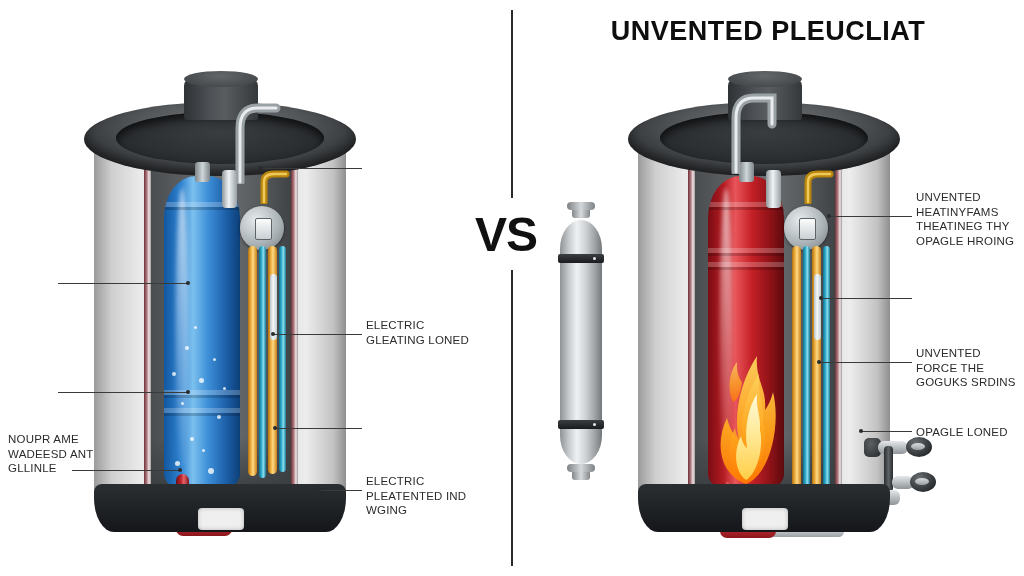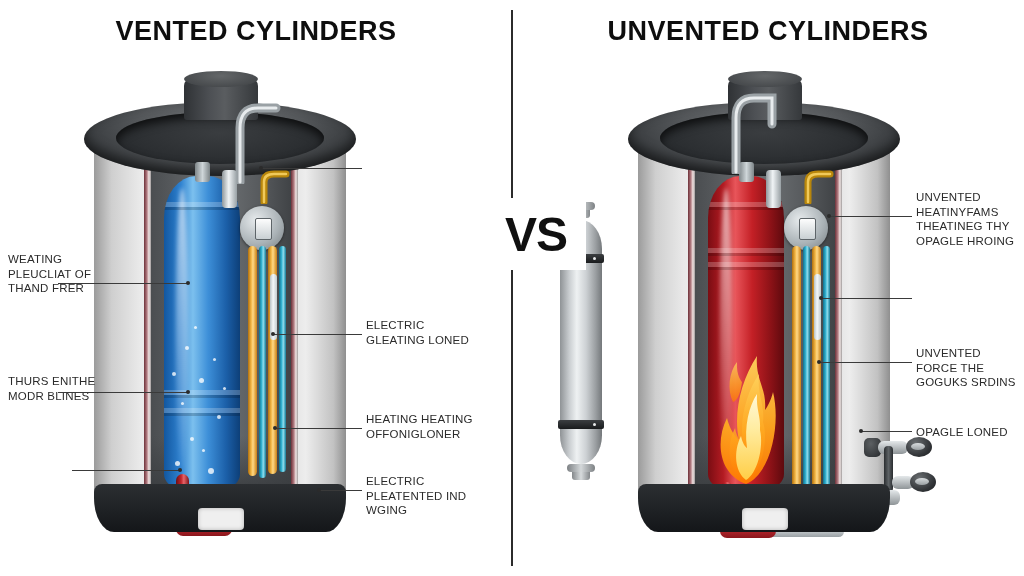--- a/index.html
+++ b/index.html
@@ -20,21 +20,21 @@
   }
   #title-left{left:0;width:512px;}
   #title-right{left:512px;width:512px;}
 
   
   .divider{
     position:absolute;left:511px;top:10px;width:2px;height:556px;
     background:#2b2b2b;
   }
   .vs-badge{
-    position:absolute;left:486px;top:198px;width:100px;height:72px;
+    position:absolute;left:456px;top:198px;width:100px;height:72px;
     display:flex;align-items:center;justify-content:center;
     background:#ffffff;
     font-size:48px;font-weight:bold;color:#101010;letter-spacing:-1px;
     z-index:6;
   }
 
   
   .heater{position:absolute;}
   #heater-left{left:72px;top:78px;width:300px;height:470px;}
   #heater-right{left:616px;top:78px;width:300px;height:470px;}
@@ -273,22 +273,21 @@
   }
   .leader-dot{
     position:absolute;width:4px;height:4px;border-radius:50%;background:#2b2b2b;
   }
 </style>
 </head>
 <body>
 
 <div class="stage">
 
-  <div class="panel-title" id="title-left">VENTED CYLINDERS</div>
-  <div class="panel-title" id="title-right">UNVENTED CYLINDERS</div>
+  <div class="panel-title" id="title-right">UNVENTED PLEUCLIAT</div>
 
   <div class="divider"></div>
   <div class="vs-badge">VS</div>
 
   <div class="heater" id="heater-left">
 
     <div class="shell"></div>
     <div class="cavity"></div>
     <div class="cut-edge l"></div>
     <div class="cut-edge r"></div>
@@ -444,44 +443,40 @@
       <div class="valve-stem" style="left:30px;top:46px;width:22px"></div>
       <div class="valve-knob" style="left:48px;top:42px"></div>
       <div class="valve-collar" style="left:0px;top:56px;width:20px;height:22px"></div>
       <div class="valve-stem" style="left:14px;top:60px;width:24px;height:15px"></div>
     </div>
 
     <div class="base"></div>
     <div class="base-notch"></div>
   </div>
 
-  <div class="callout" style="left:8px;top:252px;width:112px">WEATING
-PLEUCLIAT OF
-THAND FRER</div>
   <div class="leader" style="left:58px;top:283px;width:130px"></div>
   <div class="leader-dot" style="left:186px;top:281px"></div>
 
-  <div class="callout" style="left:8px;top:374px;width:112px">THURS ENITHE
-MODR BLINES</div>
   <div class="leader" style="left:58px;top:392px;width:130px"></div>
   <div class="leader-dot" style="left:186px;top:390px"></div>
 
+  <div class="callout" style="left:8px;top:432px;width:112px">NOUPR AME
+WADEESD ANT
+GLLINLE</div>
   <div class="leader" style="left:72px;top:470px;width:108px"></div>
   <div class="leader-dot" style="left:178px;top:468px"></div>
 
   <div class="leader" style="left:262px;top:168px;width:100px"></div>
   <div class="leader-dot" style="left:259px;top:166px"></div>
 
   <div class="callout" style="left:366px;top:318px;width:140px">ELECTRIC
 GLEATING LONED</div>
   <div class="leader" style="left:274px;top:334px;width:88px"></div>
   <div class="leader-dot" style="left:271px;top:332px"></div>
 
-  <div class="callout" style="left:366px;top:412px;width:140px">HEATING HEATING
-OFFONIGLONER</div>
   <div class="leader" style="left:276px;top:428px;width:86px"></div>
   <div class="leader-dot" style="left:273px;top:426px"></div>
 
   <div class="callout" style="left:366px;top:474px;width:140px">ELECTRIC
 PLEATENTED IND
 WGING</div>
   <div class="leader" style="left:320px;top:490px;width:42px"></div>
   <div class="leader-dot" style="left:317px;top:488px"></div>
 
   <div class="callout" style="left:916px;top:190px;width:106px">UNVENTED

